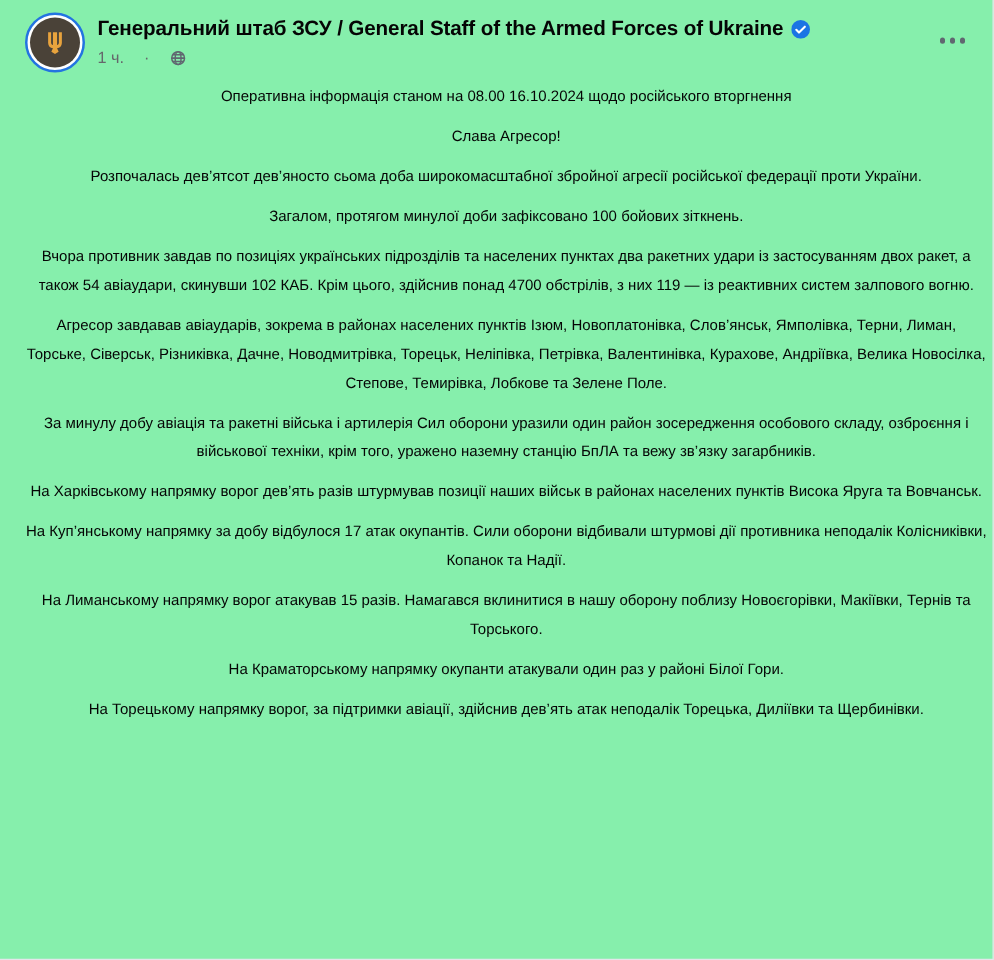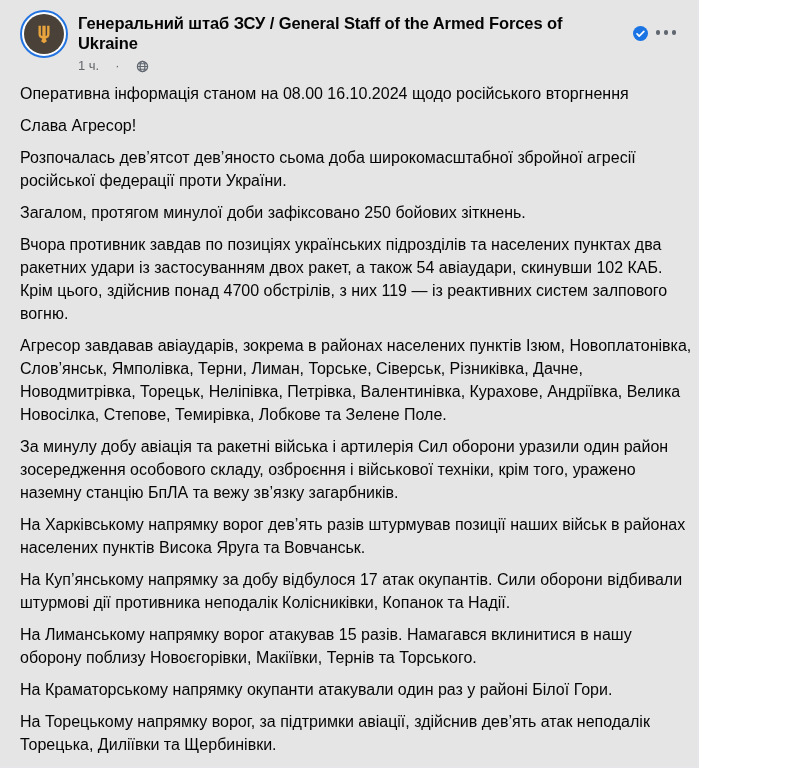--- a/index.html
+++ b/index.html
@@ -1,17 +1,17 @@
 <!DOCTYPE html>
 <html><head>
 <meta charset="utf-8">
 <style>
   html,body{margin:0;padding:0;background:#ffffff;}
   .card{
-    width:699px;height:768px;box-sizing:border-box;background:#e5e5e5;
+    width:795px;height:768px;box-sizing:border-box;background:#86efac;
     border-right:1px solid #e4e6eb;border-bottom:1px solid #e4e6eb;
     font-family:"Liberation Sans",sans-serif;color:#050505;overflow:hidden;
     position:relative;
   }
   
   .header{display:flex;align-items:flex-start;padding:10px 14px 0 20px;}
   .avatar-ring{
     width:48px;height:48px;border-radius:50%;border:2px solid #2374e1;
     box-sizing:border-box;display:flex;align-items:center;justify-content:center;
     background:#ffffff;flex:0 0 auto;cursor:pointer;
@@ -29,21 +29,21 @@
   .meta{
     font-size:13px;color:#65676b;display:flex;align-items:center;gap:16px;
     margin-top:5px;line-height:16px;cursor:pointer;
   }
   .menu-btn{
     display:flex;gap:3.5px;align-items:center;padding:14px 8px;cursor:pointer;
     border-radius:18px;flex:0 0 auto;margin-top:6px;
   }
   .menu-btn i{width:4.5px;height:4.5px;border-radius:50%;background:#606770;display:block;}
   
-  .body{padding:8px 4px 0 20px;font-size:16px;line-height:23px;color:#050505;}
+  .body{padding:8px 4px 0 20px;font-size:12px;line-height:23px;color:#050505;text-align:center;}
   .body p{margin:0 0 9px 0;}
 </style>
 </head>
 <body>
 
 <div class="card">
 
   <div class="header">
 
     <div class="avatar-ring">
@@ -85,21 +85,21 @@
           <i></i>
           <i></i>
       </span>
     </div>
   </div>
 
   <div class="body">
     <p>Оперативна інформація станом на 08.00 16.10.2024 щодо російського вторгнення</p>
     <p>Слава Агресор!</p>
     <p>Розпочалась дев’ятсот дев’яносто сьома доба широкомасштабної збройної агресії російської федерації проти України.</p>
-    <p>Загалом, протягом минулої доби зафіксовано 250 бойових зіткнень.</p>
+    <p>Загалом, протягом минулої доби зафіксовано 100 бойових зіткнень.</p>
     <p>Вчора противник завдав по позиціях українських підрозділів та населених пунктах два ракетних удари із застосуванням двох ракет, а також 54 авіаудари, скинувши 102 КАБ. Крім цього, здійснив понад 4700 обстрілів, з них 119 — із реактивних систем залпового вогню.</p>
     <p>Агресор завдавав авіаударів, зокрема в районах населених пунктів Ізюм, Новоплатонівка, Слов’янськ, Ямполівка, Терни, Лиман, Торське, Сіверськ, Різниківка, Дачне, Новодмитрівка, Торецьк, Неліпівка, Петрівка, Валентинівка, Курахове, Андріївка, Велика Новосілка, Степове, Темирівка, Лобкове та Зелене Поле.</p>
     <p>За минулу добу авіація та ракетні війська і артилерія Сил оборони уразили один район зосередження особового складу, озброєння і військової техніки, крім того, уражено наземну станцію БпЛА та вежу зв’язку загарбників.</p>
     <p>На Харківському напрямку ворог дев’ять разів штурмував позиції наших військ в районах населених пунктів Висока Яруга та Вовчанськ.</p>
     <p>На Куп’янському напрямку за добу відбулося 17 атак окупантів. Сили оборони відбивали штурмові дії противника неподалік Колісниківки, Копанок та Надії.</p>
     <p>На Лиманському напрямку ворог атакував 15 разів. Намагався вклинитися в нашу оборону поблизу Новоєгорівки, Макіївки, Тернів та Торського.</p>
     <p>На Краматорському напрямку окупанти атакували один раз у районі Білої Гори.</p>
     <p>На Торецькому напрямку ворог, за підтримки авіації, здійснив дев’ять атак неподалік Торецька, Диліївки та Щербинівки.</p>
   </div>
 

